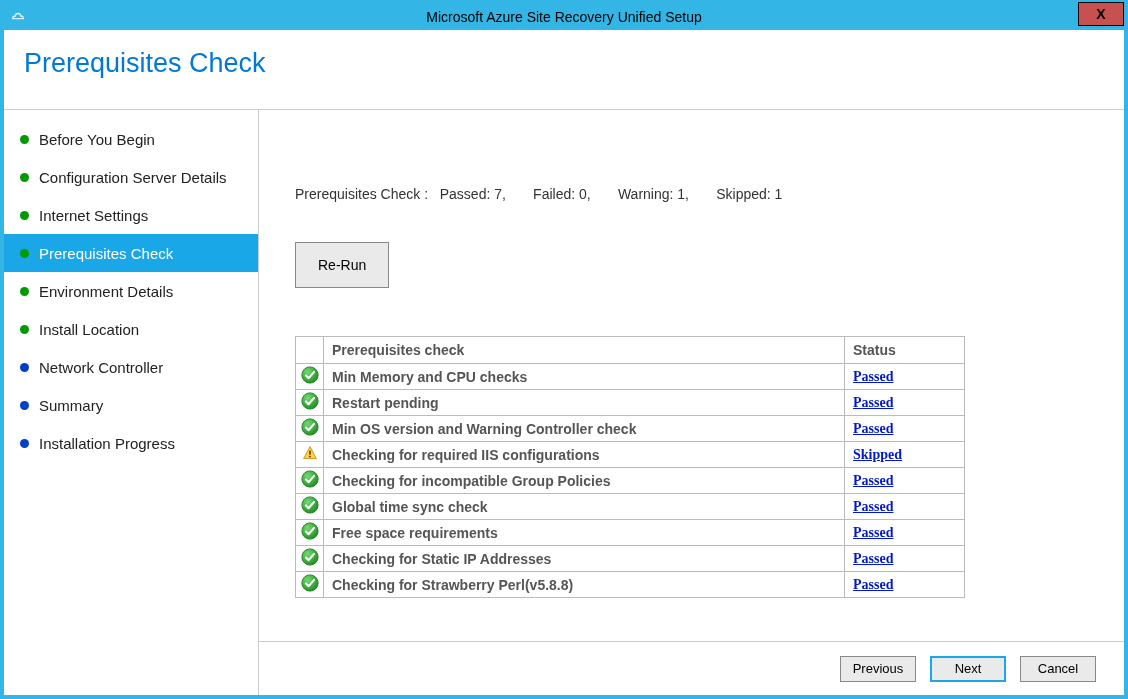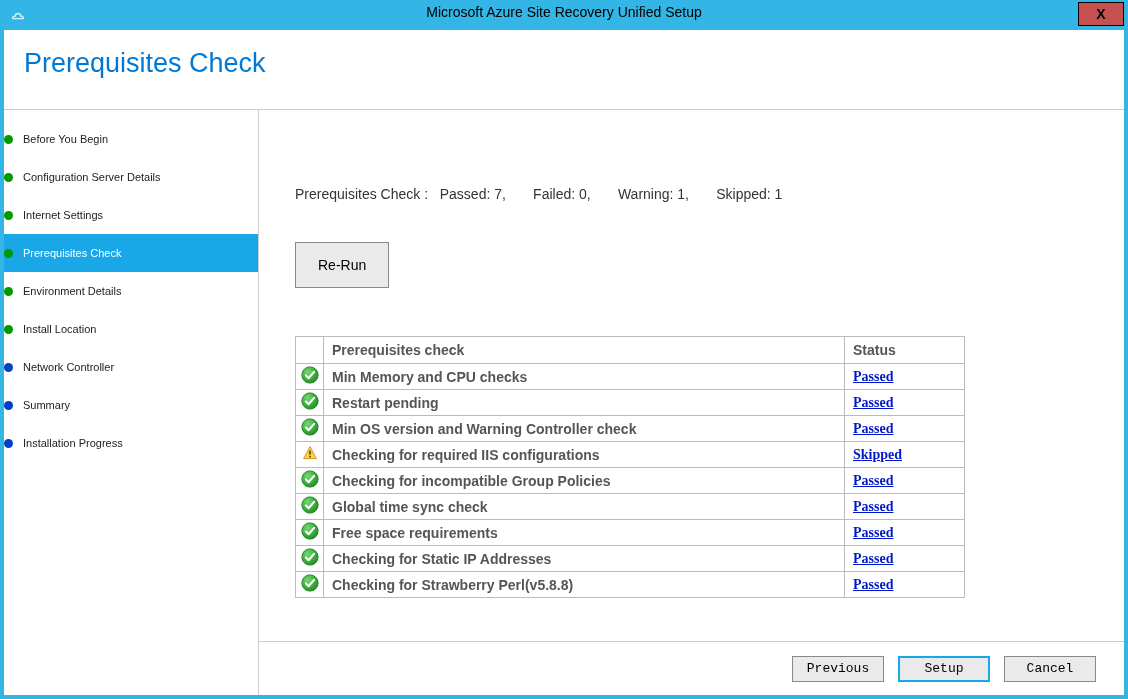--- a/index.html
+++ b/index.html
@@ -15,20 +15,21 @@
     width: 1128px; height: 699px;
     background: #fff;
     position: relative;
     display: flex;
     flex-direction: column;
   }
   .titlebar {
     height: 26px;
     background: #33b5e5;
     display: flex;
+    align-items: center;
     justify-content: center;
     position: relative;
     color: #000;
     font-size: 14px;
   }
   .titlebar .appicon {
     position: absolute; left: 6px; top: 4px;
     width: 16px; height: 16px;
     color: #fff;
     opacity: 0.8;
@@ -62,21 +63,22 @@
   .sidebar {
     width: 255px;
     background: #fff;
     border-right: 1px solid #ccc;
     padding-top: 10px;
   }
   .sidebar-item {
     display: flex;
     align-items: center;
     height: 38px;
-    font-size: 11px;
+    padding-left: 16px;
+    font-size: 15px;
     color: #222;
     cursor: pointer;
   }
   .sidebar-item.active {
     background: #1aa7e8;
     color: #fff;
   }
   .bullet {
     width: 9px; height: 9px;
     border-radius: 50%;
@@ -147,26 +149,25 @@
     border-top: 1px solid #ccc;
     height: 54px;
     display: flex;
     align-items: center;
     justify-content: flex-end;
     padding-right: 28px;
     gap: 14px;
     background: #fff;
   }
   .wiz-btn {
-    width: 92px; height: 26px;
+    width: 76px; height: 26px;
     background: #eaeaea;
     border: 1px solid #888;
     font-size: 13px;
     cursor: pointer;
-    font-family: Liberation Mono, monospace;
   }
   .wiz-btn.primary {
     border: 2px solid #1aa7e8;
     background: #eaeaea;
   }
 </style>
 </head>
 <body>
 
 <div class="window">
@@ -373,19 +374,19 @@
                 <td>Checking for Strawberry Perl(v5.8.8)</td>
                 <td><span class="status-link">Passed</span></td>
               </tr>
             </tbody>
         </table>
 
       </div>
 
       <div class="footer">
         <button class="wiz-btn">Previous</button>
-        <button class="wiz-btn primary">Setup</button>
+        <button class="wiz-btn primary">Next</button>
         <button class="wiz-btn">Cancel</button>
       </div>
     </div>
 
   </div>
 </div>
 
 </body></html>

